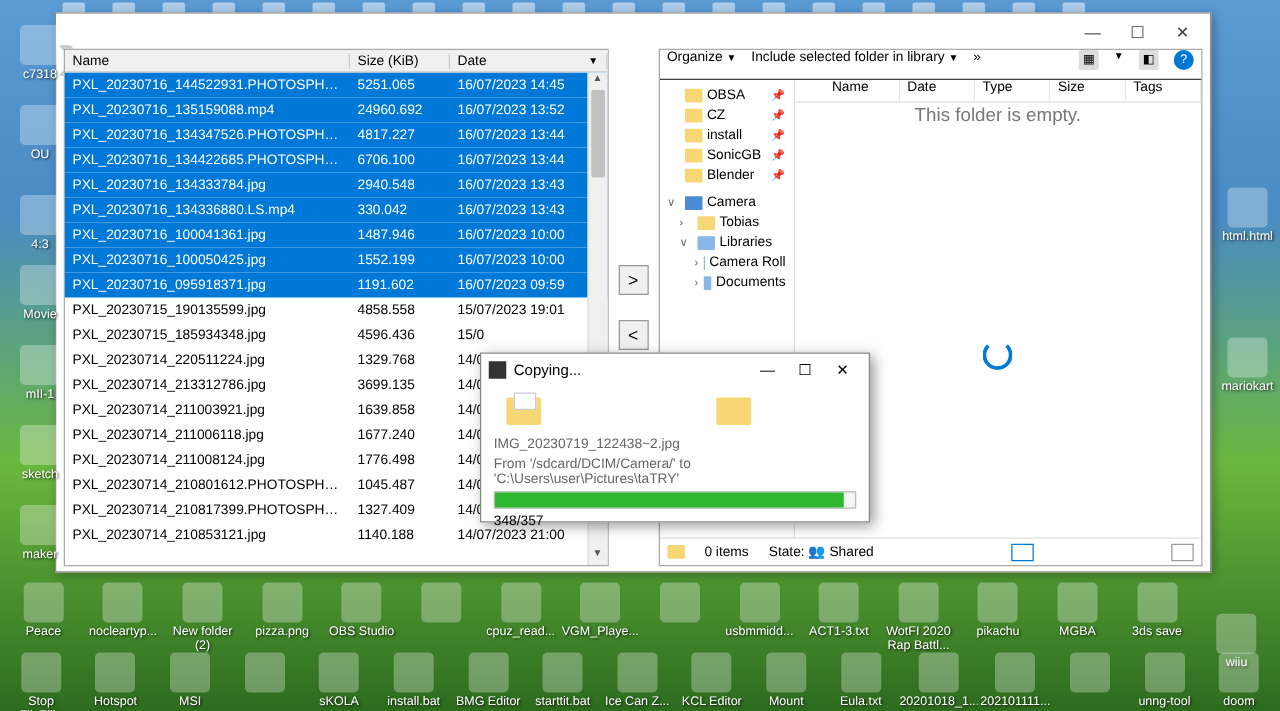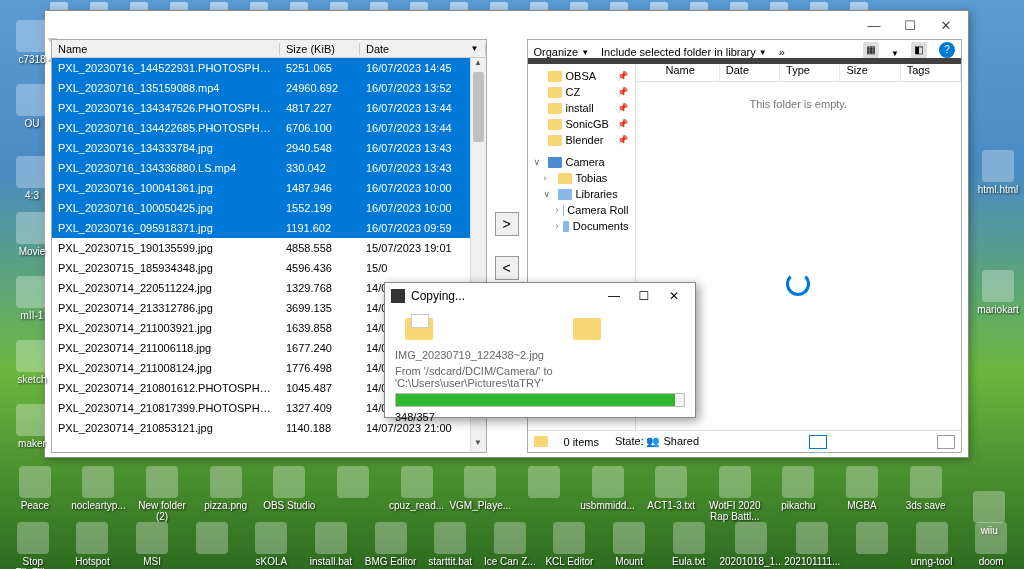--- a/index.html
+++ b/index.html
@@ -38,37 +38,37 @@
 .scroll-arr { position: absolute; left: 0; right: 0; height: 14px; text-align: center; font-size: 8px; color: #555; }
 .scroll-arr.up { top: 0; }
 .scroll-arr.dn { bottom: 0; }
 
 
 .mid { width: 28px; display: flex; flex-direction: column; justify-content: center; gap: 20px; align-items: center; }
 .mid-btn { width: 24px; height: 24px; border: 1px solid #999; background: #f0f0f0; font-size: 14px; cursor: pointer; text-align: center; line-height: 22px; }
 
 
 .right-pane { flex: 1; min-width: 0; border: 1px solid #aaa; background: #fff; display: flex; flex-direction: column; }
-.r-toolbar { height: 24px; display: flex; align-items: flex-end; padding: 0 6px; gap: 12px; font-size: 11px; border-bottom: 6px solid #404040; }
+.r-toolbar { height: 24px; display: flex; align-items: flex-start; padding: 0 6px; gap: 12px; font-size: 11px; border-bottom: 1px solid #404040; }
 .r-toolbar .tb-item { display: flex; align-items: center; gap: 3px; cursor: pointer; }
 .r-toolbar .spacer { flex: 1; }
 .r-toolbar .ico-sm { width: 16px; height: 16px; background: #ddd; border-radius: 2px; font-size: 10px; text-align: center; line-height: 16px; }
 .r-body { flex: 1; display: flex; min-height: 0; }
 .r-tree { width: 108px; border-right: 1px solid #e0e0e0; font-size: 11px; padding: 4px 2px; overflow: hidden; }
 .tree-item { display: flex; align-items: center; gap: 4px; padding: 2px 4px; white-space: nowrap; }
 .tree-item .exp { width: 10px; font-size: 9px; color: #666; }
 .fico { width: 14px; height: 11px; background: #f7d774; border-radius: 1px; display: inline-block; }
 .fico.blue { background: #4a8bd4; }
 .fico.lib { background: #88b8e8; }
 .pin { font-size: 9px; color: #888; margin-left: auto; }
 .r-main { flex: 1; display: flex; flex-direction: column; position: relative; }
 .r-cols { display: flex; height: 18px; border-bottom: 1px solid #e0e0e0; font-size: 11px; }
 .r-cols > div { padding: 0 6px; border-right: 1px solid #e8e8e8; flex: 1; }
 .r-cols > div:first-child { flex: 0 0 24px; border-right: none; }
-.empty-msg { text-align: center; font-size: 11px; color: #777; margin-top: 16px; }
+.empty-msg { text-align: center; font-size: 15px; color: #777; margin-top: 2px; }
 .spinner { position: absolute; left: 50%; top: 60%; width: 24px; height: 24px; border: 3px solid #0078d7; border-top-color: transparent; border-radius: 50%; transform: translate(-50%,-50%); }
 .r-status { height: 22px; border-top: 1px solid #e0e0e0; display: flex; align-items: center; padding: 0 6px; font-size: 11px; gap: 16px; }
 .r-status .view-ico { width: 18px; height: 14px; border: 1px solid #0078d7; margin-left: auto; }
 
 
 .copy-dialog { position: absolute; left: 384px; top: 282px; width: 312px; height: 136px; background: #fff; border: 1px solid #888; box-shadow: 3px 3px 10px rgba(0,0,0,0.4); z-index: 10; }
 .copy-title { height: 26px; display: flex; align-items: center; padding: 0 6px; font-size: 12px; }
 .copy-title .ct-ico { width: 14px; height: 14px; background: #333; margin-right: 6px; }
 .copy-title .spacer { flex: 1; }
 .copy-title .winbtn { width: 30px; height: 22px; text-align: center; font-size: 12px; cursor: pointer; line-height: 22px; }

